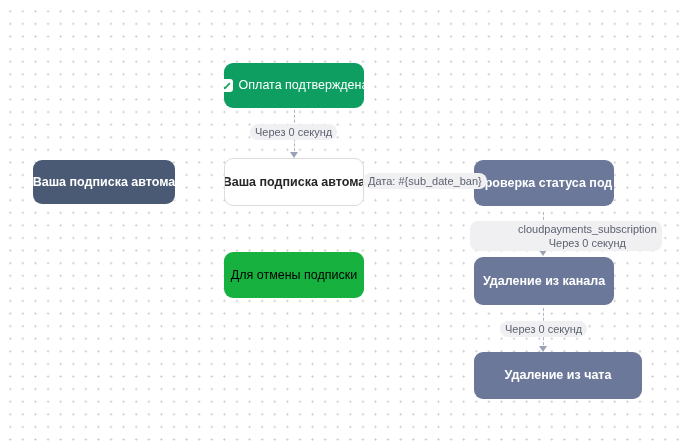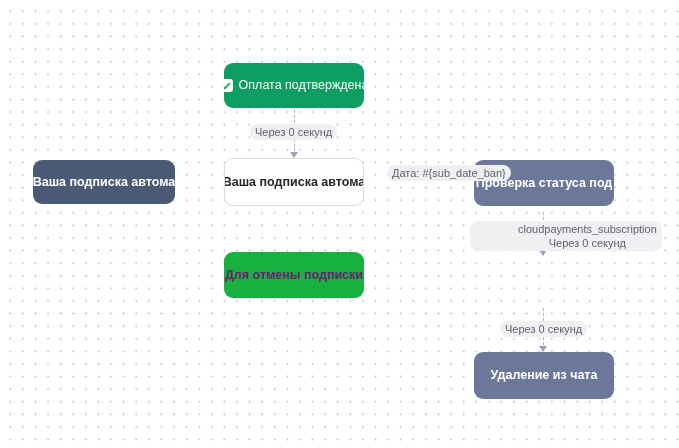--- a/index.html
+++ b/index.html
@@ -49,23 +49,23 @@
     font-size: 12.5px;
   }
   .node-green-dark {
     background: #0e9e61;
     color: #ffffff;
     font-size: 12.5px;
     font-weight: 500;
   }
   .node-green-bright {
     background: #17b13f;
-    color: #701a75;
+    color: #000000;
     font-size: 12.5px;
-    font-weight: 700;
+    font-weight: 400;
   }
   .node-white {
     background: #ffffff;
     color: #262626;
     font-size: 12.5px;
     border: 1px solid #dcdcdc;
   }
 
   
   .start-inner {
@@ -152,28 +152,31 @@
   </div>
 
   <div class="node node-green-bright" style="left:224px; top:252px; width:140px; height:46px;">
     <span class="node-label">Для отмены подписки</span>
   </div>
 
   <div class="node node-slate" style="left:474px; top:160px; width:140px; height:46px;">
     <span class="node-label">Проверка статуса под</span>
   </div>
 
+  <div class="node node-slate" style="left:474px; top:257px; width:140px; height:48px;">
+    <span class="node-label">Удаление из канала</span>
+  </div>
 
-  <div class="node node-slate" style="left:474px; top:352px; width:140px; height:47px;">
+  <div class="node node-slate" style="left:474px; top:352px; width:168px; height:47px;">
     <span class="node-label">Удаление из чата</span>
   </div>
 
   <div class="edge-label" style="left:250px; top:124px;">Через 0 секунд</div>
 
-  <div class="edge-label" style="left:363px; top:165px;margin-left:24px;">Дата: #{sub_date_ban}</div>
+  <div class="edge-label" style="left:363px; top:173px;">Дата: #{sub_date_ban}</div>
 
   <div class="edge-label two-line" style="left:470px; top:221px;padding-left:48px;">
     <span class="l1">cloudpayments_subscription</span>
     <span class="l2">Через 0 секунд</span>
   </div>
 
   <div class="edge-label" style="left:500px; top:321px;">Через 0 секунд</div>
 
 </div>
 

